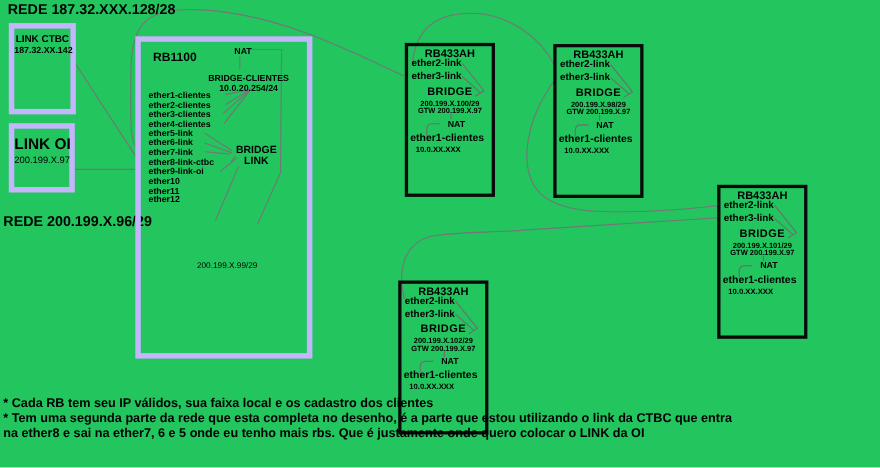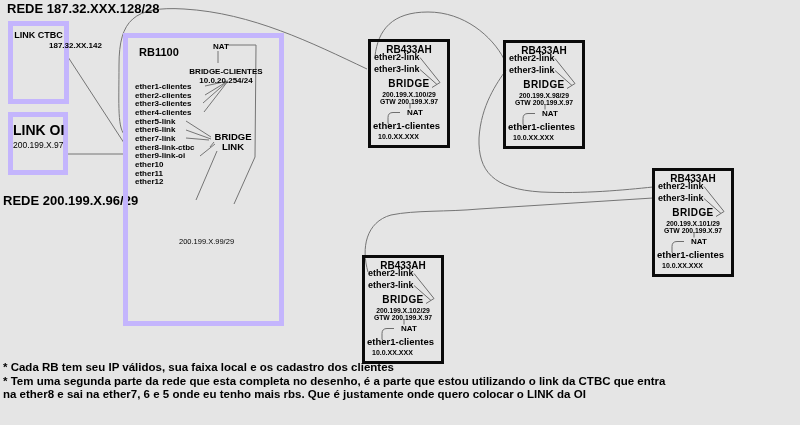--- a/index.html
+++ b/index.html
@@ -1,47 +1,47 @@
 <!DOCTYPE html>
 <html><head>
 <meta charset="utf-8">
 <style>
   html,body { margin:0; padding:0; background:#fff; }
   #canvas {
-    position:relative; width:800px; height:425px; background:#e5e5e5;
+    position:relative; width:800px; height:425px; background:#22c55e;
     font-family:"Liberation Sans", sans-serif; color:#000; overflow:hidden;
   }
   #wires { position:absolute; left:0; top:0; width:800px; height:425px; }
   #wires path { fill:none; stroke:#757575; stroke-width:1; }
   .abs { position:absolute; white-space:nowrap; }
   .t13 { font-size:13px; font-weight:bold; }
   .box { position:absolute; border:5px solid #c4b5fd; box-sizing:border-box; }
   .ctr { position:absolute; left:0; right:0; text-align:center; white-space:nowrap; }
 
   
   #ctbc-box { left:8px; top:21px; width:61px; height:83px; }
   #ctbc-box .bt { top:4px;  font-size:9px; font-weight:bold; }
-  #ctbc-box .bi { top:15px; font-size:8px; font-weight:bold;padding-left:36px; }
+  #ctbc-box .bi { top:15px; font-size:8px; font-weight:bold; }
   #oi-box { left:8px; top:112px; width:60px; height:63px; }
   #oi-box .bt { top:5px;  font-size:14px; font-weight:bold; }
   #oi-box .bi { top:23px; font-size:8.5px; font-weight:normal; }
 
   
   #rb1100 { left:123px; top:33px; width:161px; height:293px; }
   #rb1100 .r1-title { left:11px; top:8px; font-size:11px; font-weight:bold; }
   #rb1100 .r1-nat   { left:85px; top:4px; font-size:8px; font-weight:bold; }
   #rb1100 .r1-bc    { left:30px; width:136px; top:29px; text-align:center;
                       font-size:8px; font-weight:bold; line-height:9px; }
   #rb1100 .r1-ports { left:7px; top:45px; font-size:8px; font-weight:bold; line-height:8.65px; }
   #rb1100 .r1-bl    { left:80px; width:50px; top:94px; text-align:center;
                       font-size:9.5px; font-weight:bold; line-height:9.5px; }
   #rb1100 .r1-wan   { left:51px; top:167px; font-size:7.5px; font-weight:normal;margin-top:32px; }
 
   
-  .rb433 { position:absolute; width:82px; height:109px; border:3px solid #0a0a0a; box-sizing:border-box; }
+  .rb433 { position:absolute; width:82px; height:140px; border:3px solid #0a0a0a; box-sizing:border-box; }
   .rb433 svg.inner { position:absolute; left:0; top:0; width:76px; height:103px; }
   .rb433 svg.inner path { fill:none; stroke:#6e6e6e; stroke-width:1; }
   .rb433 .rtitle { top:2px;  font-size:10px;  font-weight:bold; }
   .rb433 .eth    { position:absolute; left:3px; font-size:9px; font-weight:bold; white-space:nowrap; }
   .rb433 .eth2   { top:10px; }
   .rb433 .eth3   { top:22px; }
   .rb433 .rbridge{ top:36px; font-size:10px; font-weight:bold; letter-spacing:.4px; }
   .rb433 .rip    { top:49px; font-size:6.8px; font-weight:bold; }
   .rb433 .rgtw   { top:56px; font-size:6.8px; font-weight:bold; }
   .rb433 .rnat   { top:66px; padding-left:12px; font-size:8px; font-weight:bold; }

